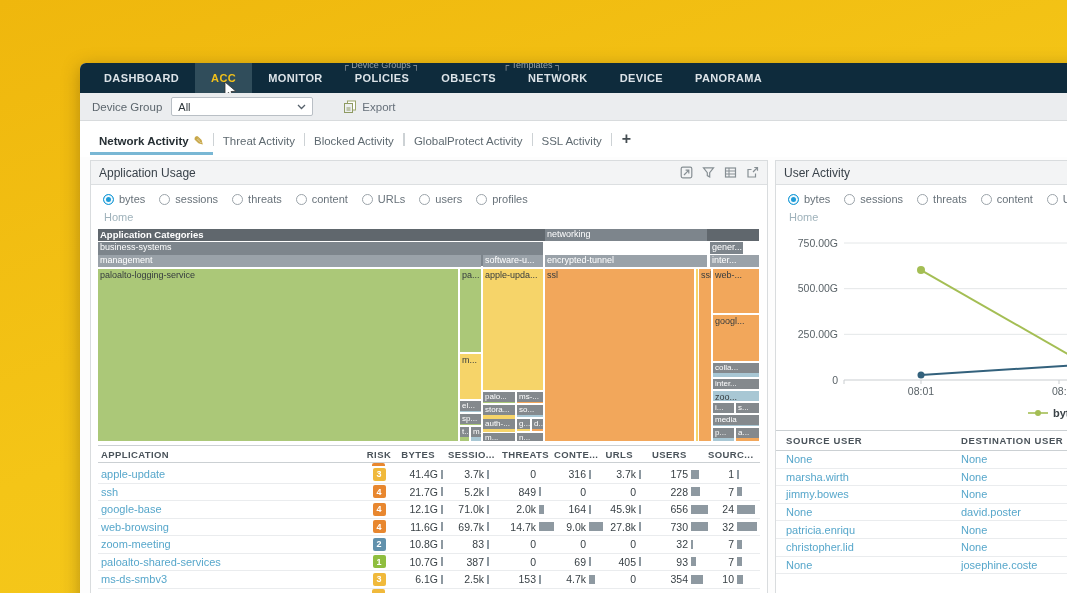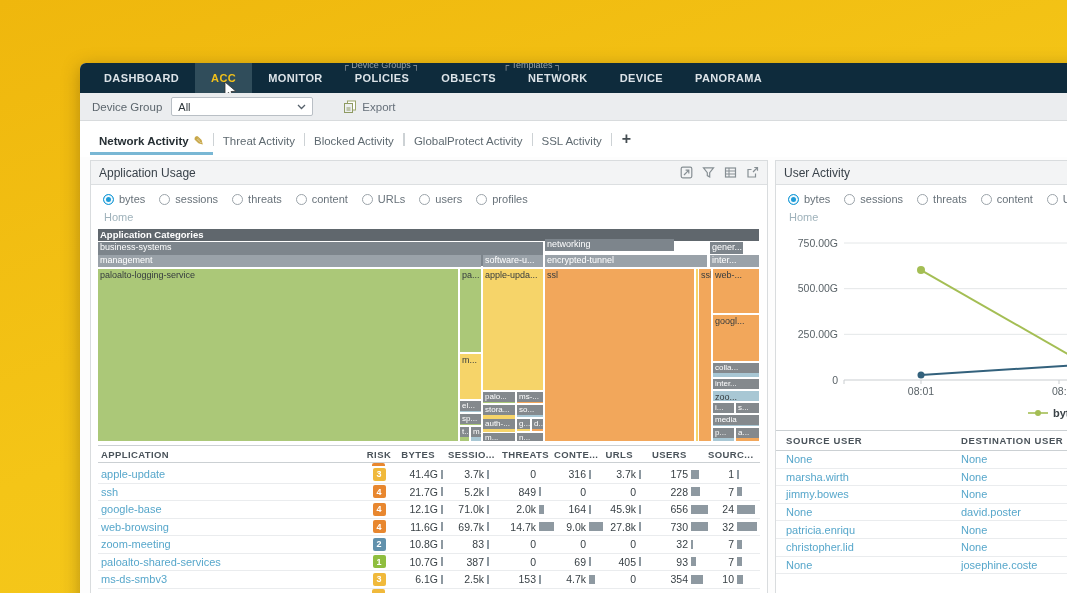--- a/index.html
+++ b/index.html
@@ -209,21 +209,21 @@
           </div>
           <div class="radio">
             <div class="radio-circle"></div>
             <span>profiles</span>
           </div>
         </div>
       <div class="home">Home</div>
       <div class="treemap" id="treemap">
           <div class="tm tm-cat" style="left: 0px; top: 0px; width: 661px; height: 12px;">Application Categories</div>
           <div class="tm tm-sub" style="left: 0px; top: 13px; width: 445px; height: 24px;">business-systems</div>
-          <div class="tm tm-sub" style="left: 447px; top: 10px; width: 129px; height: 12px;">networking</div>
+          <div class="tm tm-sub" style="left: 447px; top: 0; width: 162px; height: 12px;">networking</div>
           <div class="tm tm-sub" style="left: 612px; top: 13px; width: 33px; height: 12px;">gener...</div>
           <div class="tm tm-sub2" style="left: 0px; top: 26px; width: 383px; height: 12px;">management</div>
           <div class="tm tm-sub2" style="left: 385px; top: 26px; width: 60px; height: 12px;">software-u...</div>
           <div class="tm tm-sub2" style="left: 447px; top: 26px; width: 162px; height: 12px;">encrypted-tunnel</div>
           <div class="tm tm-sub2" style="left: 612px; top: 26px; width: 49px; height: 12px;">inter...</div>
           <div class="tm tm-green" style="left: 0px; top: 40px; width: 360px; height: 172px;">paloalto-logging-service</div>
           <div class="tm tm-green" style="left: 362px; top: 40px; width: 21px; height: 83px;">pa...</div>
           <div class="tm tm-yellow" style="left: 362px; top: 125px; width: 21px; height: 45px;">m...</div>
           <div class="tm tm-blue lb" style="left: 362px; top: 172px; width: 21px; height: 11px;">
             <span>el...</span>

